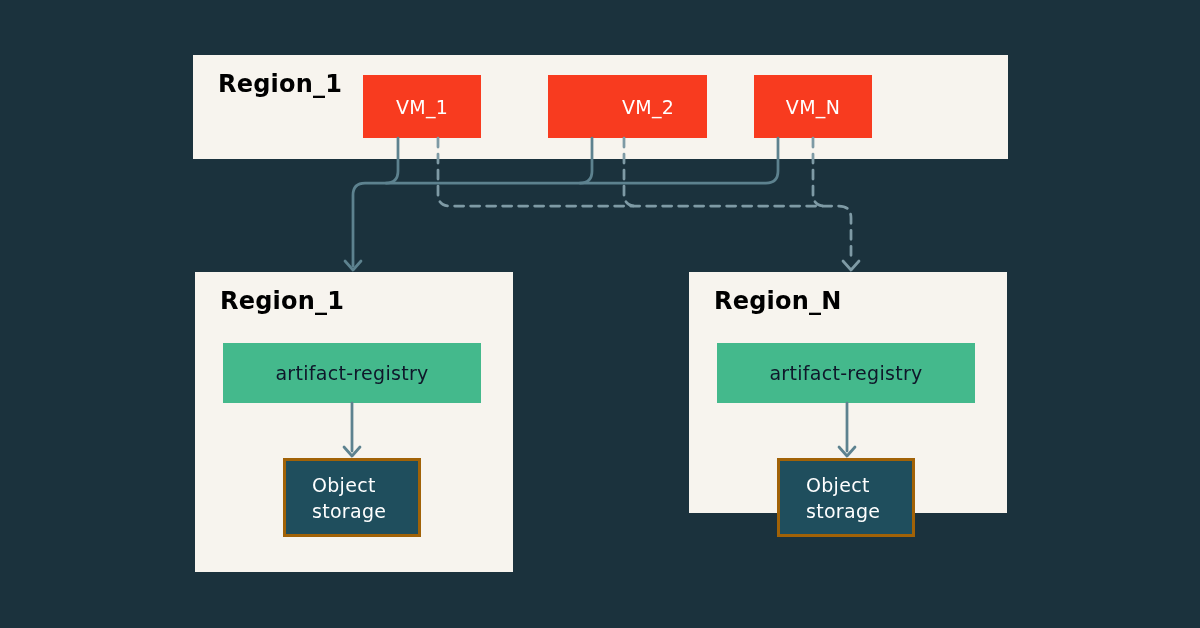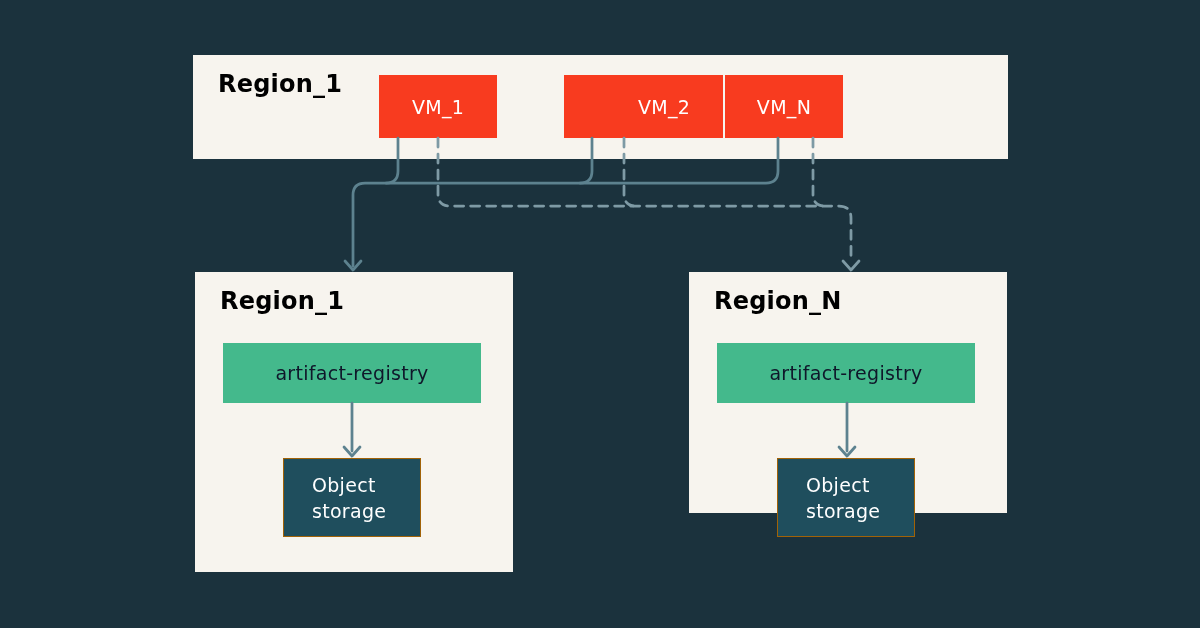--- a/index.html
+++ b/index.html
@@ -41,43 +41,42 @@
     font-size: 19px;
     letter-spacing: 0.3px;
   }
 
   .vm {
     top: 20px;
     width: 118px;
     height: 63px;
     background: #f83b1f;
     color: #ffffff;
-    margin-left: 16px;
   }
   .vm-1 { left: 170px; }
   .vm-2 { left: 355px; padding-left: 41px; }
-  .vm-n { left: 516px; }
+  .vm-n { left: 561px; }
 
   .registry {
     left: 28px;
     top: 71px;
     width: 258px;
     height: 60px;
     background: #44b98c;
     color: #0f172a;
   }
 
   .storage {
     left: 88px;
     top: 186px;
     width: 138px;
     height: 79px;
     background: #1f4e5d;
     color: #ffffff;
-    border: 1px solid #a16207;
+    border: 3px solid #a16207;
     box-sizing: border-box;
   }
   .storage .wrap-label {
     display: block;
     width: 80px;
     text-align: left;
     line-height: 26px;
   }
 
   .connectors {

